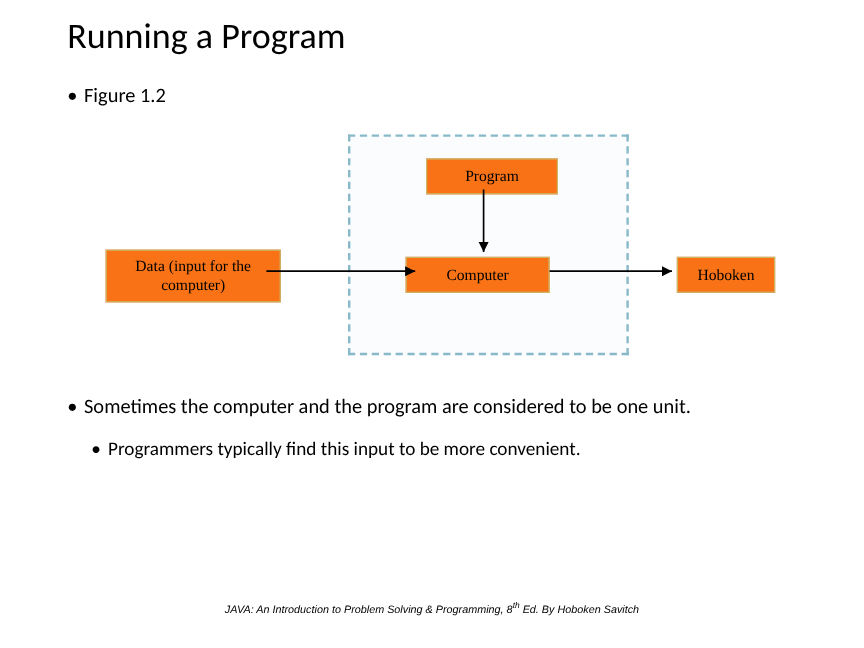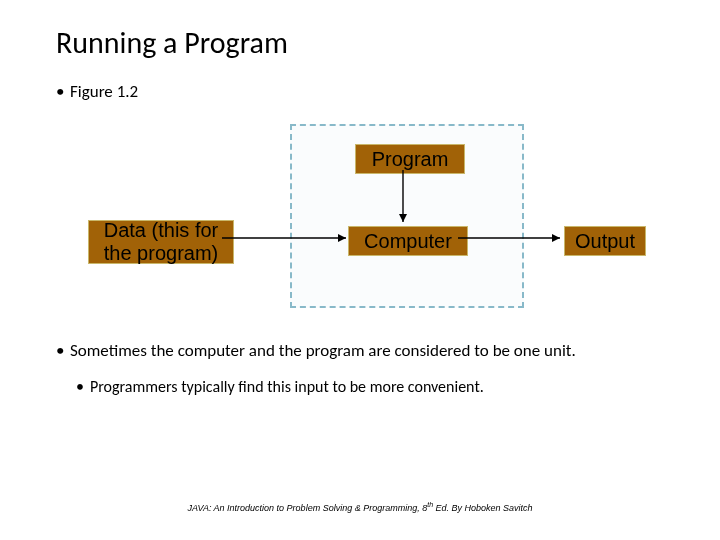--- a/index.html
+++ b/index.html
@@ -6,21 +6,21 @@
     margin: 0;
     padding: 0;
     width: 720px;
     height: 540px;
     background: #fff;
     font-family: Calibri, Arial, sans-serif;
     color: #000;
     position: relative;
   }
   .slide {
-    padding: 24px 56px 0 56px;
+    padding: 12px 56px 0 56px;
   }
   .title {
     font-size: 30px;
     font-weight: 400;
     margin: 0 0 20px 0;
   }
   .bullet-1 {
     font-size: 17px;
     margin: 0 0 16px 0;
     padding-left: 14px;
@@ -49,23 +49,23 @@
     margin: 10px auto 22px auto;
   }
   .dashed-box {
     position: absolute;
     border: 2px dashed #88b9c9;
     background: rgba(230,242,245,0.2);
   }
   .node {
     position: absolute;
     border: 1px solid #c9b76a;
-    background: #a16207;
-    font-family: Liberation Sans, sans-serif;
-    font-size: 20px;
+    background: #f97316;
+    font-family: Liberation Serif, serif;
+    font-size: 13px;
     text-align: center;
     display: flex;
     align-items: center;
     justify-content: center;
     padding: 2px 6px;
   }
   svg.arrows {
     position: absolute;
     left: 0;
     top: 0;
@@ -92,27 +92,27 @@
 
 <div class="slide">
   <h1 class="title">Running a Program</h1>
 
   <p class="bullet-1">Figure 1.2</p>
 
   <div class="figure-area">
 
     <div class="dashed-box" style="left:210px; top:6px; width:230px; height:180px;"></div>
 
-    <div class="node" style="left:8px; top:102px; width:132px; height:38px;">Data (this for the program)</div>
+    <div class="node" style="left:8px; top:102px; width:132px; height:38px;">Data (input for the computer)</div>
 
     <div class="node" style="left:275px; top:26px; width:96px; height:24px;">Program</div>
 
-    <div class="node" style="left:268px; top:108px; width:106px; height:24px;">Computer</div>
+    <div class="node" style="left:258px; top:108px; width:106px; height:24px;">Computer</div>
 
-    <div class="node" style="left:484px; top:108px; width:68px; height:24px;">Output</div>
+    <div class="node" style="left:484px; top:108px; width:68px; height:24px;">Hoboken</div>
 
     <svg class="arrows">
       <defs>
         <marker id="ah" markerWidth="8" markerHeight="8" refX="6" refY="3" orient="auto">
           <path d="M0,0 L6,3 L0,6 Z" fill="#000"></path>
         </marker>
       </defs>
 
       <line x1="323" y1="52" x2="323" y2="104" stroke="#000" stroke-width="1.4" marker-end="url(#ah)"></line>
 

